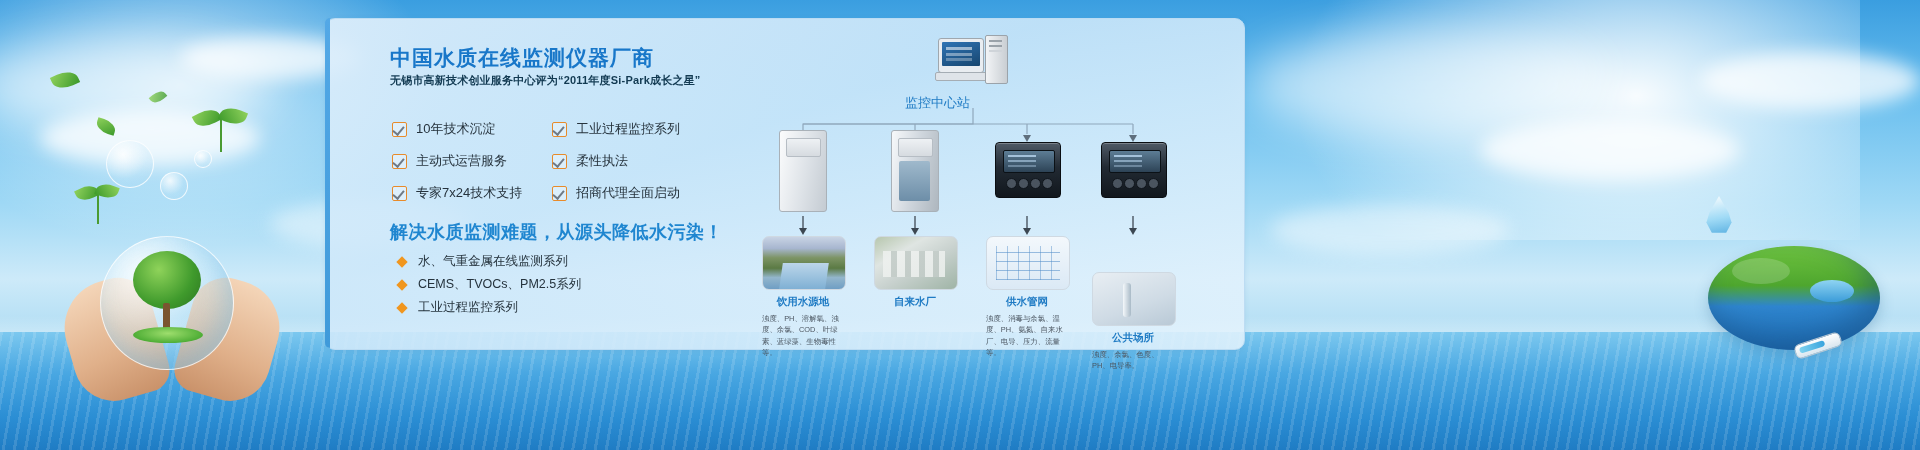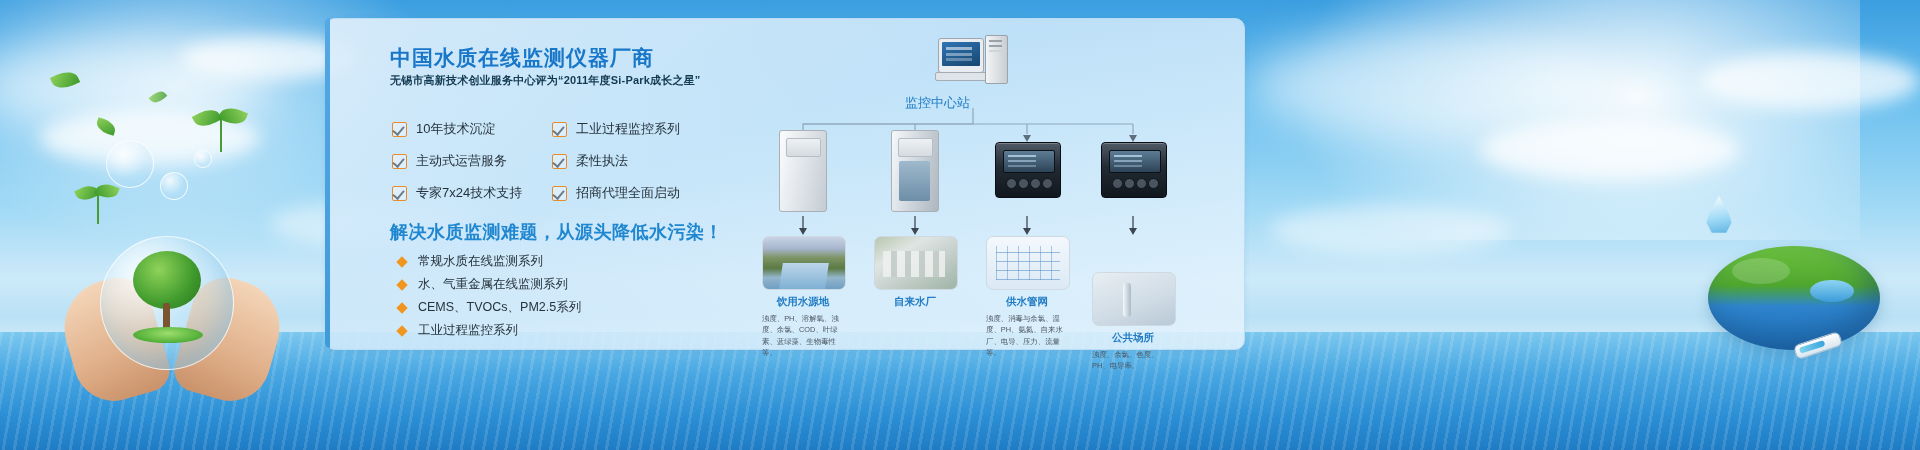--- a/index.html
+++ b/index.html
@@ -231,24 +231,20 @@
     <div class="checkitem">
       <span class="cbox"></span>
       <span class="citem-label">招商代理全面启动</span>
     </div>
   </div>
 </div>
 
 <div class="blueheading">解决水质监测难题，从源头降低水污染！</div>
 
 <div class="bullets">
-  <div class="brow">
-    <span class="diamond"></span>
-    <span class="blabel">常规水质在线监测系列</span>
-  </div>
   <div class="brow">
     <span class="diamond"></span>
     <span class="blabel">水、气重金属在线监测系列</span>
   </div>
   <div class="brow">
     <span class="diamond"></span>
     <span class="blabel">CEMS、TVOCs、PM2.5系列</span>
   </div>
   <div class="brow">
     <span class="diamond"></span>

